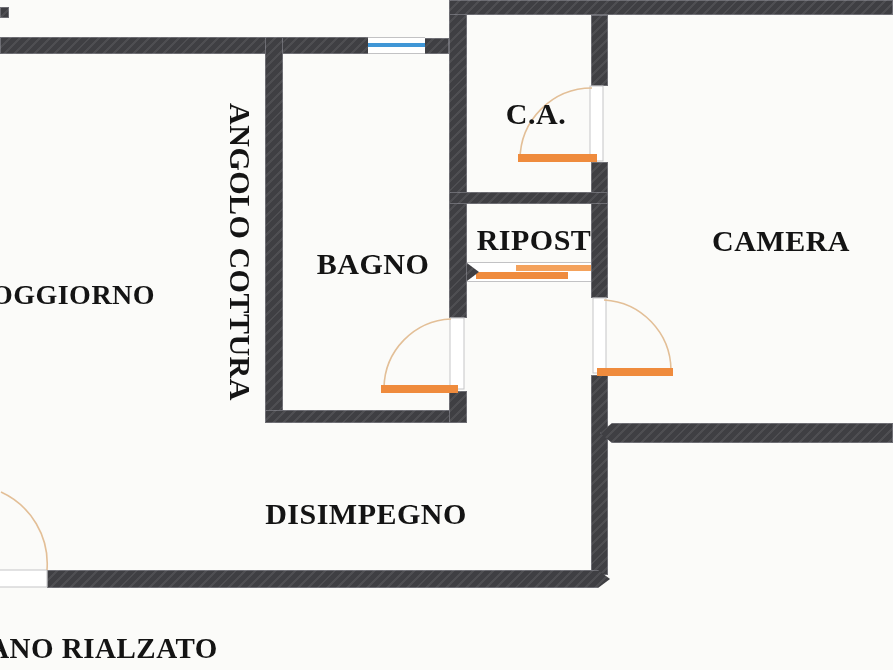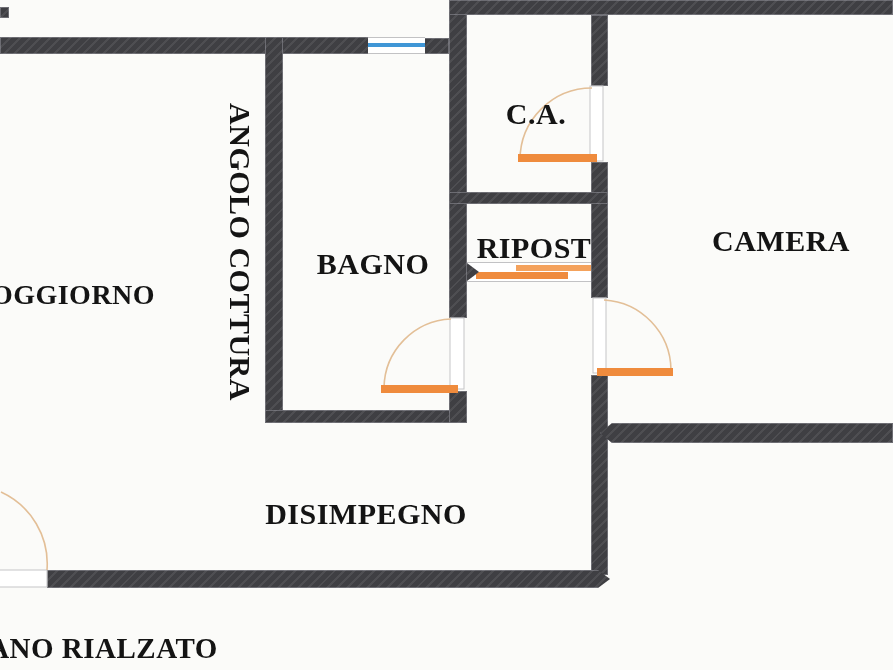--- a/index.html
+++ b/index.html
@@ -87,18 +87,18 @@
     <g>
       <rect class="gapRect" x="-2" y="570" width="49" height="17"></rect>
       <path class="arc" d="M 1 492 A 79 79 0 0 1 47 570"></path>
     </g>
   </svg>
 
   <div class="label" style="left:73px;top:295px;font-size:28px;">OGGIORNO</div>
   <div class="label vertical" style="left:240px;top:252px;">ANGOLO COTTURA</div>
   <div class="label" style="left:373px;top:264px;">BAGNO</div>
   <div class="label" style="left:536px;top:114px;">C.A.</div>
-  <div class="label" style="left:534px;top:248px;">RIPOST</div>
+  <div class="label" style="left:534px;top:240px;">RIPOST</div>
   <div class="label" style="left:366px;top:514px;">DISIMPEGNO</div>
   <div class="label" style="left:781px;top:241px;">CAMERA</div>
   <div class="label" style="left:103px;top:648px;font-size:29px;">ANO RIALZATO</div>
 
 </div>
 
 </body></html>

